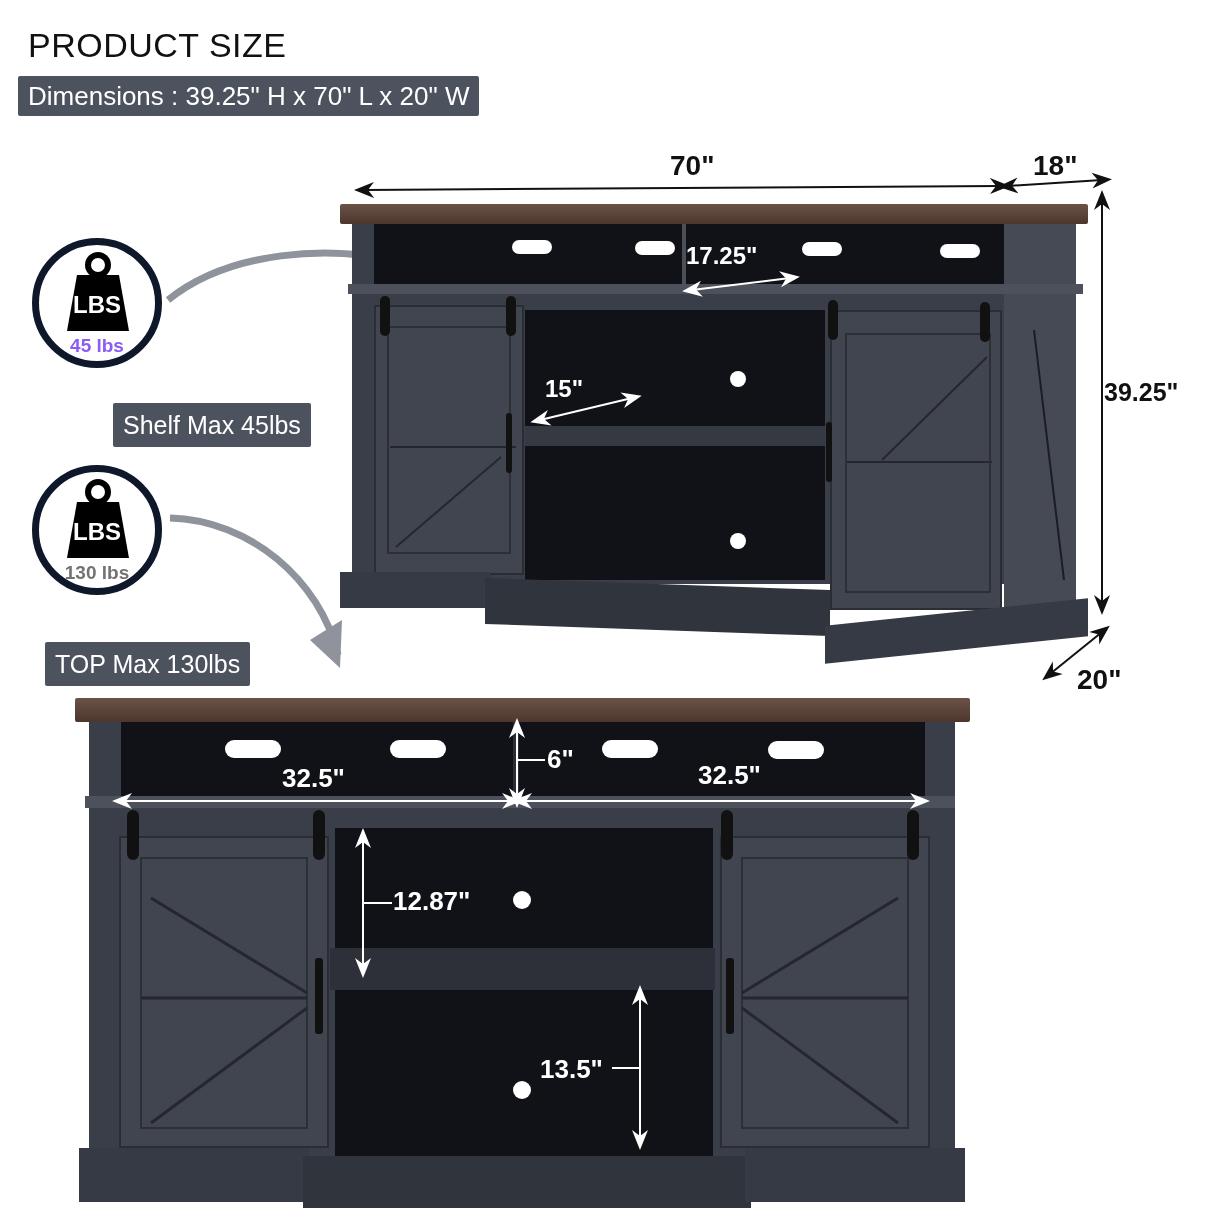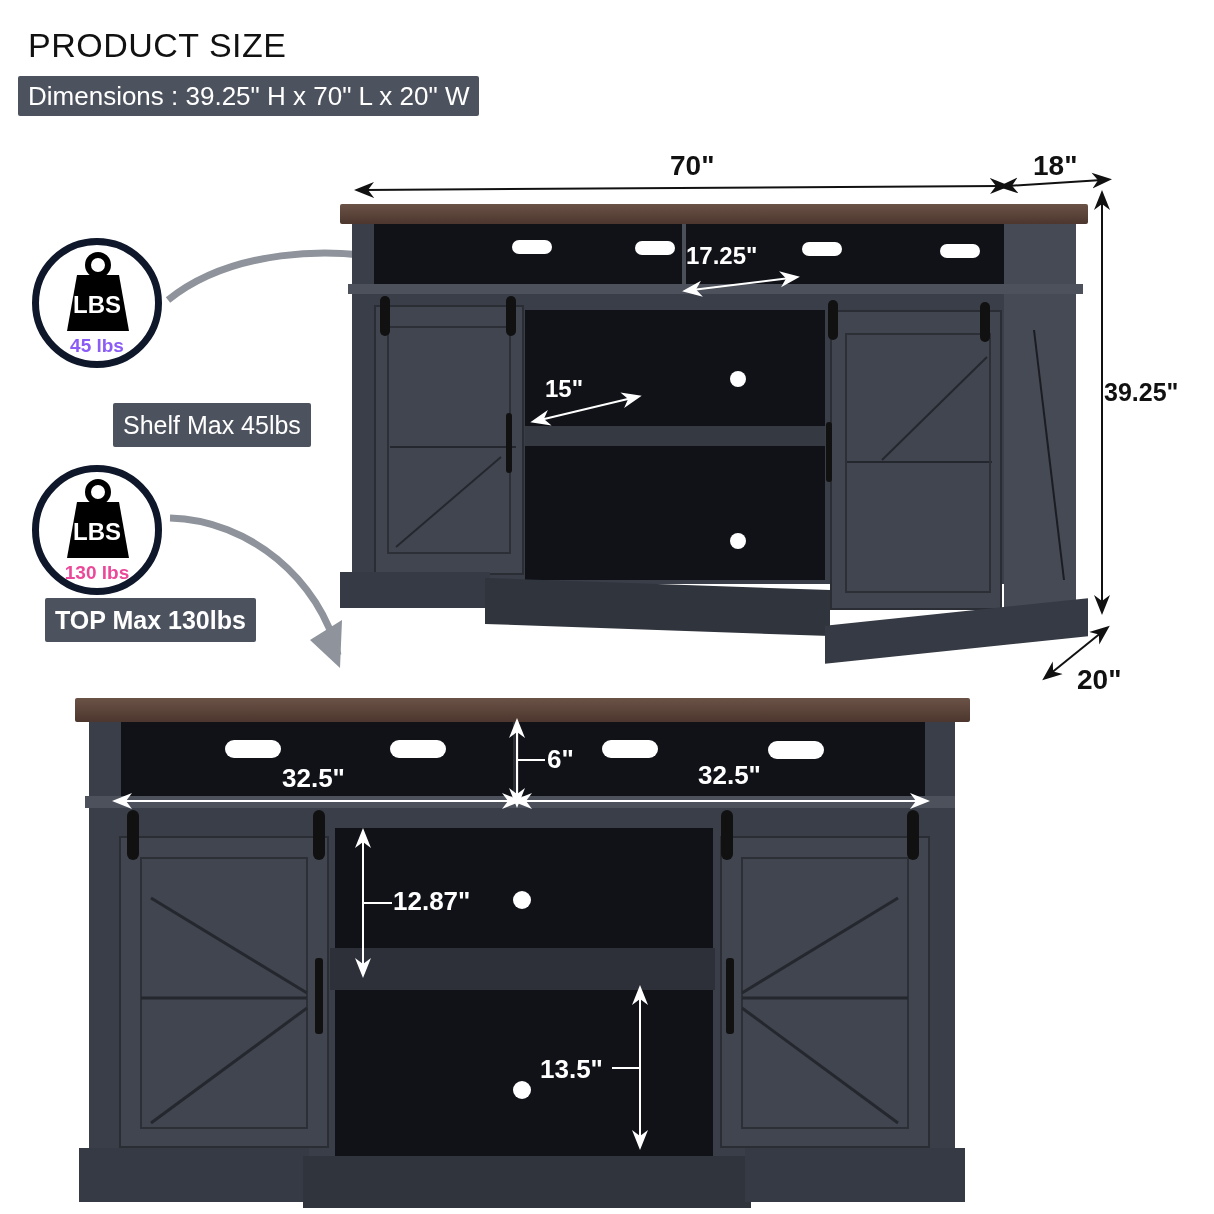--- a/index.html
+++ b/index.html
@@ -33,23 +33,23 @@
   <div class="abs" style="left:0;width:116px;top:90px;text-align:center;color:#8b5cf6;font-weight:bold;font-size:19px;">45 lbs</div>
 </div>
 <div class="abs tag" style="left:113px;top:382px;margin-top:21px;">Shelf Max 45lbs</div>
 
 <div class="abs badge" style="left:32px;top:465px;">
   <svg class="abs" style="left:26px;top:6px;" width="66" height="82">
     <circle cx="33" cy="14" r="10" fill="none" stroke="#000" stroke-width="6"></circle>
     <polygon points="12,24 54,24 64,80 2,80" fill="#000"></polygon>
   </svg>
   <div class="abs" style="left:0;width:116px;top:46px;text-align:center;color:#fff;font-weight:bold;font-size:24px;">LBS</div>
-  <div class="abs" style="left:0;width:116px;top:90px;text-align:center;color:#ec4899;font-weight:bold;font-size:19px;">130 lbs</div>
+  <div class="abs" style="left:0;width:116px;top:90px;text-align:center;color:#737373;font-weight:bold;font-size:19px;">130 lbs</div>
 </div>
-<div class="abs tag" style="left:45px;top:598px;font-weight:bold;">TOP Max 130lbs</div>
+<div class="abs tag" style="left:45px;top:642px;">TOP Max 130lbs</div>
 
 <svg class="abs" style="left:0;top:0;" width="1214" height="1214">
   <path d="M168,300 C230,250 330,245 400,262" fill="none" stroke="#8e939c" stroke-width="7"></path>
   <polygon points="372,235 415,262 372,290 388,262" fill="#8e939c"></polygon>
   <path d="M170,518 C250,520 320,580 338,655" fill="none" stroke="#8e939c" stroke-width="7"></path>
   <polygon points="310,640 340,668 342,620" fill="#8e939c"></polygon>
 </svg>
 
 <div class="abs" style="left:340px;top:200px;width:745px;height:450px;">
 

